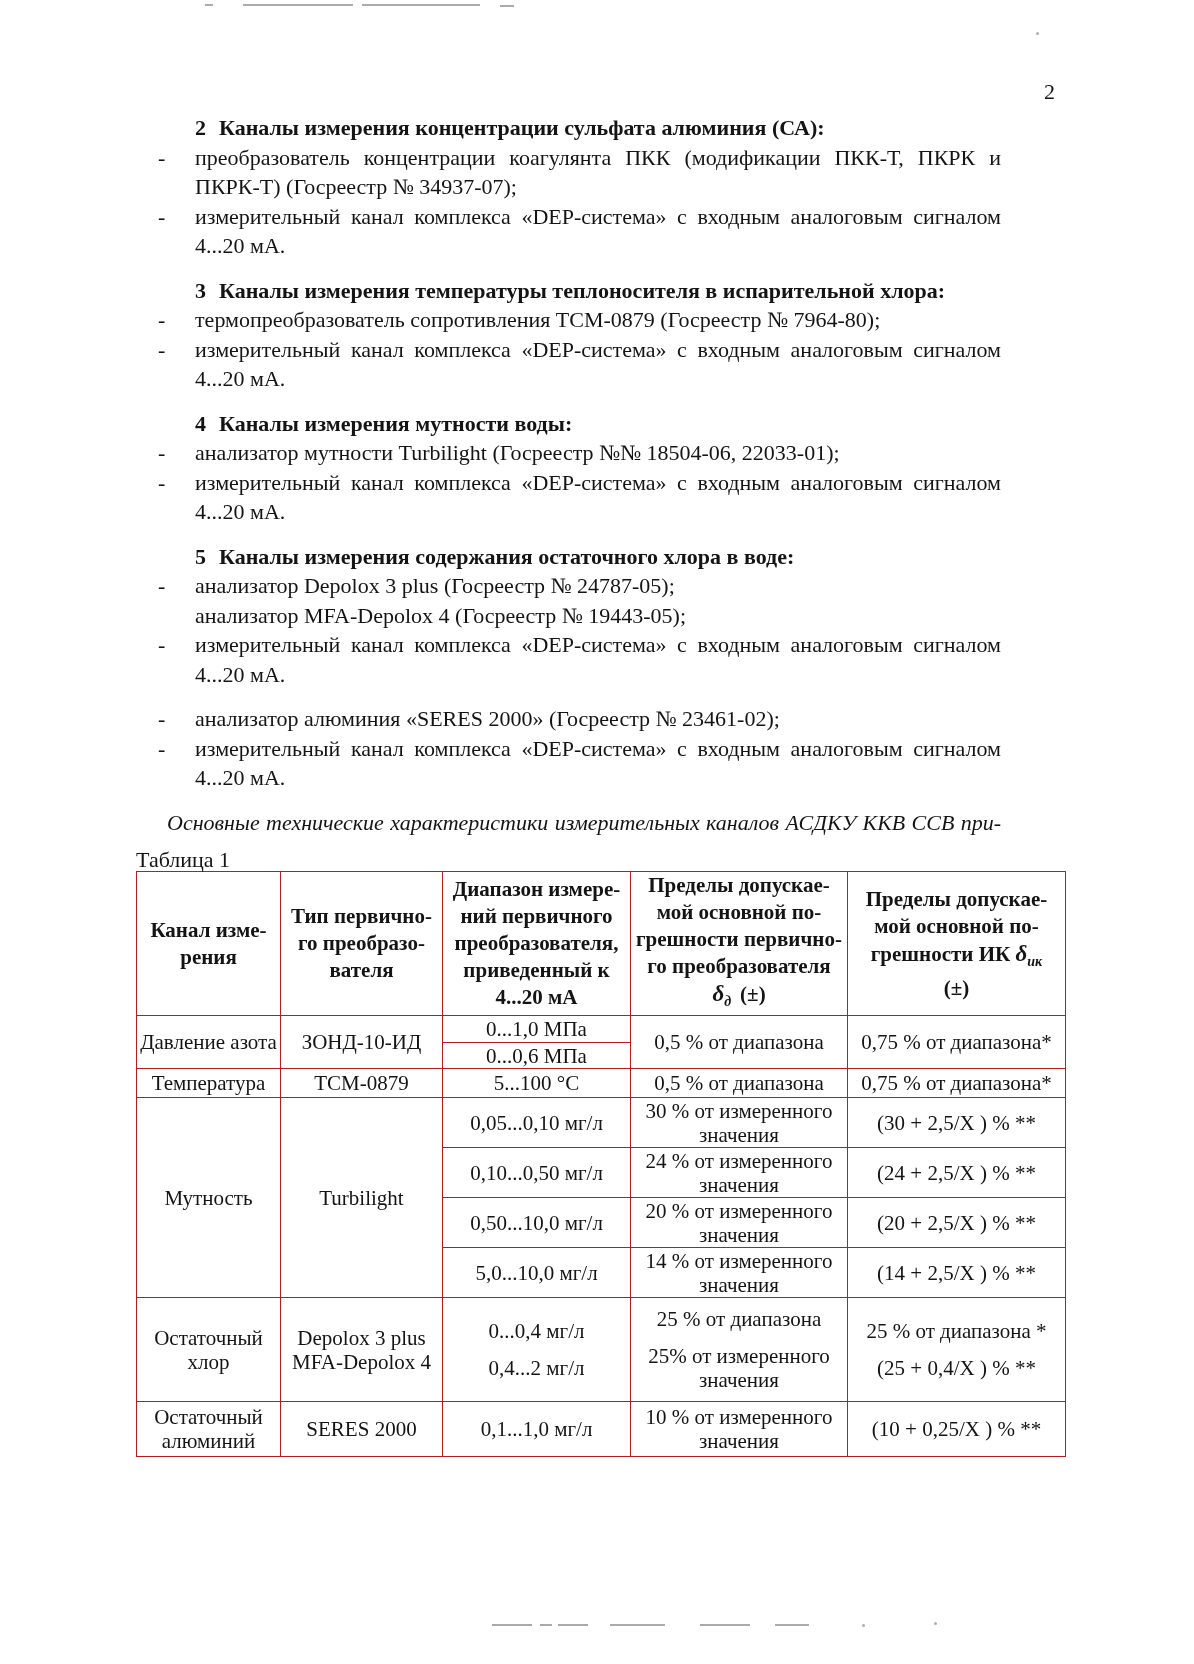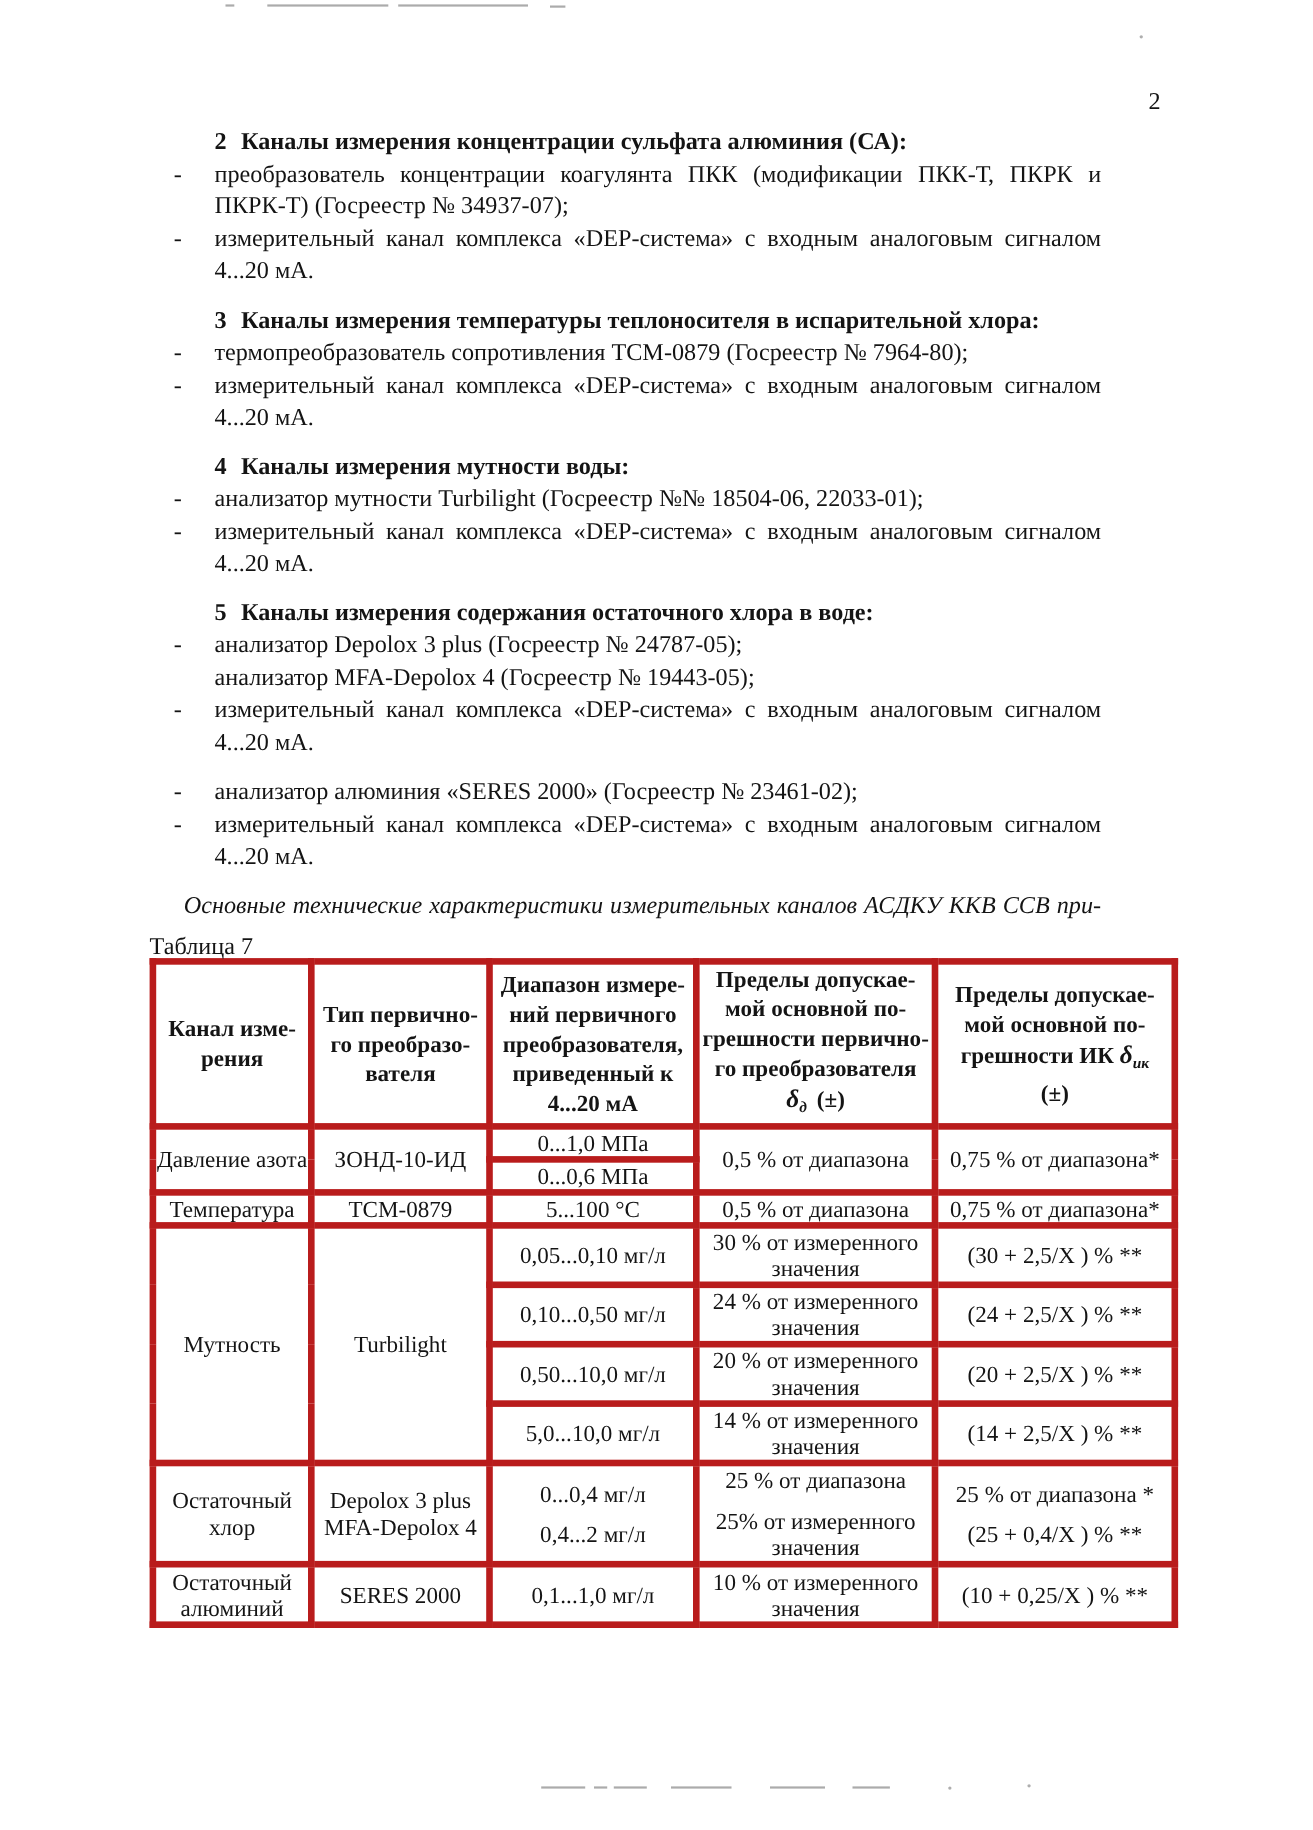--- a/index.html
+++ b/index.html
@@ -51,40 +51,40 @@
     margin-top:11px;
     font-size:22px;line-height:23px;
   }
 
   table.t1{
     border-collapse:collapse;table-layout:fixed;
     width:929px;
     margin:0;
   }
   table.t1 th,table.t1 td{
-    border:6px solid #b91c1c;
+    border:1px solid #b91c1c;
     padding:0;
     font-size:21px;
     vertical-align:middle;
     overflow:visible;
   }
   table.t1 th{font-weight:bold;line-height:27px;text-align:center;}
   table.t1 td{line-height:24px;text-align:center;}
   td.chan{text-align:left;padding-left:7px;padding-right:4px;}
   .hline{white-space:nowrap;}
   .dsym{font-style:italic;font-size:23px;}
   .dsub{font-style:italic;font-size:14px;}
   .pmgap{margin-left:9px;}
 
   tr.hr{height:138px;}
   tr.rp1{height:27px;}
   tr.rp2{height:26px;}
   tr.rt{height:29px;}
   tr.rm{height:50px;}
-  tr.rc{height:92px;}
+  tr.rc{height:104px;}
   tr.ra{height:55px;}
 
   td.stack{vertical-align:top;padding-top:5px;padding-bottom:2px;}
   .entryB{margin-top:13px;}
 </style>
 </head>
 <body>
 
 <div class="page">
 
@@ -172,21 +172,21 @@
         <span class="marker">-</span>
         <div class="l jl">измерительный канал комплекса «DEP-система» с входным аналоговым сигналом</div>
         <div class="l">4...20 мА.</div>
       </div>
     </div>
 
     <div class="paragraph">
       <div class="pl1">Основные технические характеристики измерительных каналов АСДКУ ККВ ССВ при-</div>
     </div>
 
-    <div class="tbl-caption">Таблица 7</div>
+    <div class="tbl-caption">Таблица 1</div>
 
     <table class="t1">
       <colgroup>
         <col style="width:144px">
           <col style="width:162px">
           <col style="width:188px">
           <col style="width:217px">
           <col style="width:218px">
       </colgroup>
       <tbody>

